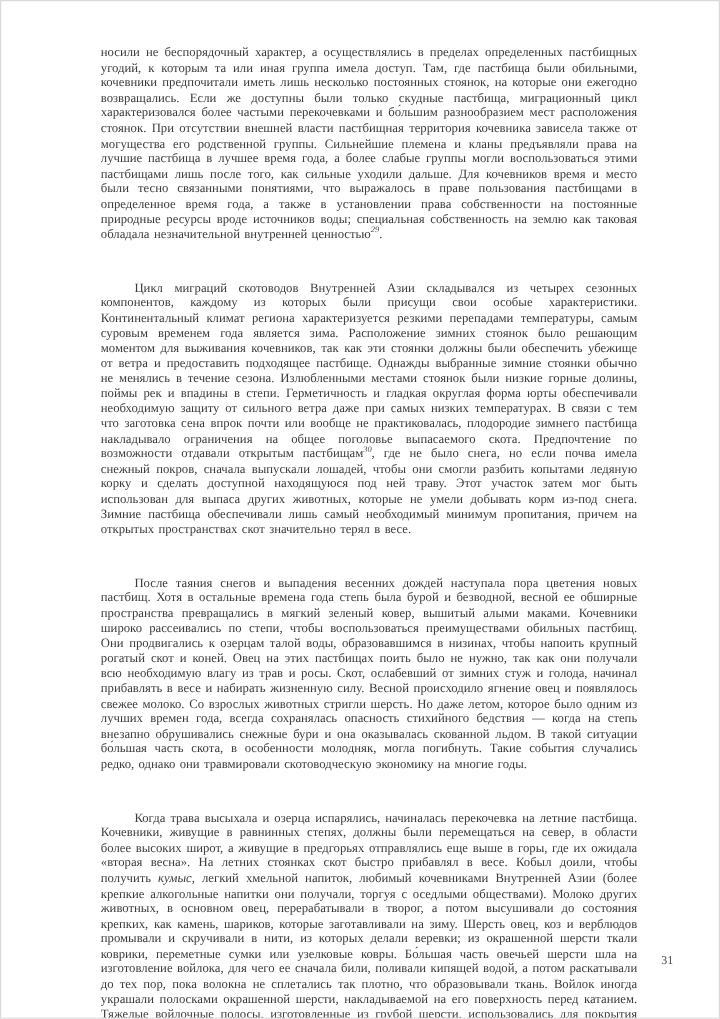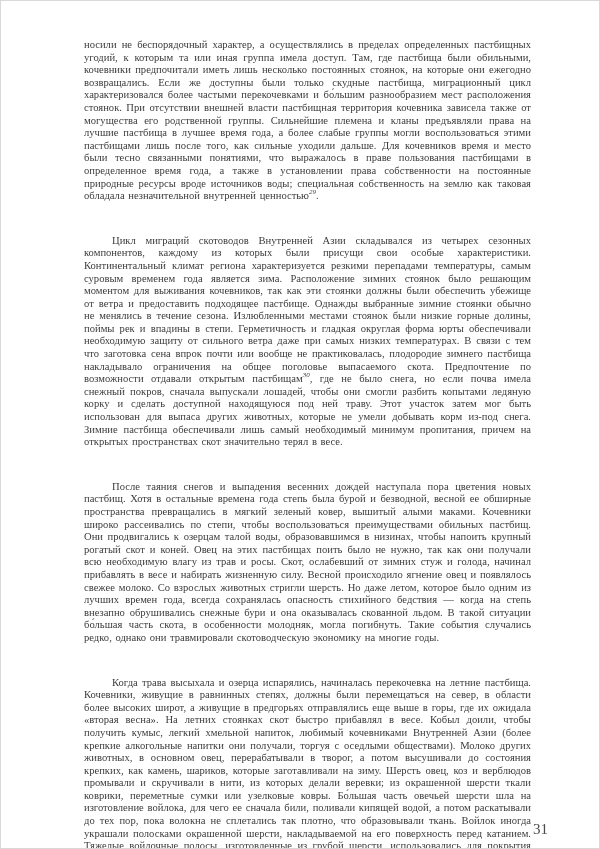--- a/index.html
+++ b/index.html
@@ -29,20 +29,21 @@
     font-size: 10.6px;
     line-height: 12.6px;
     text-align: justify;
     word-spacing: 1px;
   }
   .para.indent {
     text-indent: 28px;
     margin-top: 32px;
   }
   .it {
+    font-style: italic;
   }
   sup {
     font-size: 7px;
     line-height: 0;
     vertical-align: super;
     font-style: italic;
   }
   .footnote-block {
     margin-top: 10px;
   }
@@ -57,25 +58,24 @@
     line-height: 12.2px;
     text-align: left;
     margin: 0;
   }
   .footnote sup {
     font-size: 6.5px;
     margin-right: 2px;
   }
   .page-number {
     position: absolute;
-    right: 51px;
+    right: 38px;
     top: 794px;
-    font-size: 15px;
+    font-size: 10px;
     color: #4a4a4a;
-    margin-top: 26px;
   }
 </style>
 </head>
 <body>
 
 <div class="page">
   <div class="text-block">
     <div>
         <p class="para"><span>носили не беспорядочный характер, а осуществлялись в пределах определенных пастбищных угодий, к которым та или иная группа имела доступ. Там, где пастбища были обильными, кочевники предпочитали иметь лишь несколько постоянных стоянок, на которые они ежегодно возвращались. Если же доступны были только скудные пастбища, миграционный цикл характеризовался более частыми перекочевками и бо́льшим разнообразием мест расположения стоянок. При отсутствии внешней власти пастбищная территория кочевника зависела также от могущества его родственной группы. Сильнейшие племена и кланы предъявляли права на лучшие пастбища в лучшее время года, а более слабые группы могли воспользоваться этими пастбищами лишь после того, как сильные уходили дальше. Для кочевников время и место были тесно связанными понятиями, что выражалось в праве пользования пастбищами в определенное время года, а также в установлении права собственности на постоянные природные ресурсы вроде источников воды; специальная собственность на землю как таковая обладала незначительной внутренней ценностью</span><sup>29</sup><span>.</span></p>
         <p class="para indent"><span>Цикл миграций скотоводов Внутренней Азии складывался из четырех сезонных компонентов, каждому из которых были присущи свои особые характеристики. Континентальный климат региона характеризуется резкими перепадами температуры, самым суровым временем года является зима. Расположение зимних стоянок было решающим моментом для выживания кочевников, так как эти стоянки должны были обеспечить убежище от ветра и предоставить подходящее пастбище. Однажды выбранные зимние стоянки обычно не менялись в течение сезона. Излюбленными местами стоянок были низкие горные долины, поймы рек и впадины в степи. Герметичность и гладкая округлая форма юрты обеспечивали необходимую защиту от сильного ветра даже при самых низких температурах. В связи с тем что заготовка сена впрок почти или вообще не практиковалась, плодородие зимнего пастбища накладывало ограничения на общее поголовье выпасаемого скота. Предпочтение по возможности отдавали открытым пастбищам</span><sup>30</sup><span>, где не было снега, но если почва имела снежный покров, сначала выпускали лошадей, чтобы они смогли разбить копытами ледяную корку и сделать доступной находящуюся под ней траву. Этот участок затем мог быть использован для выпаса других животных, которые не умели добывать корм из-под снега. Зимние пастбища обеспечивали лишь самый необходимый минимум пропитания, причем на открытых пространствах скот значительно терял в весе.</span></p>

